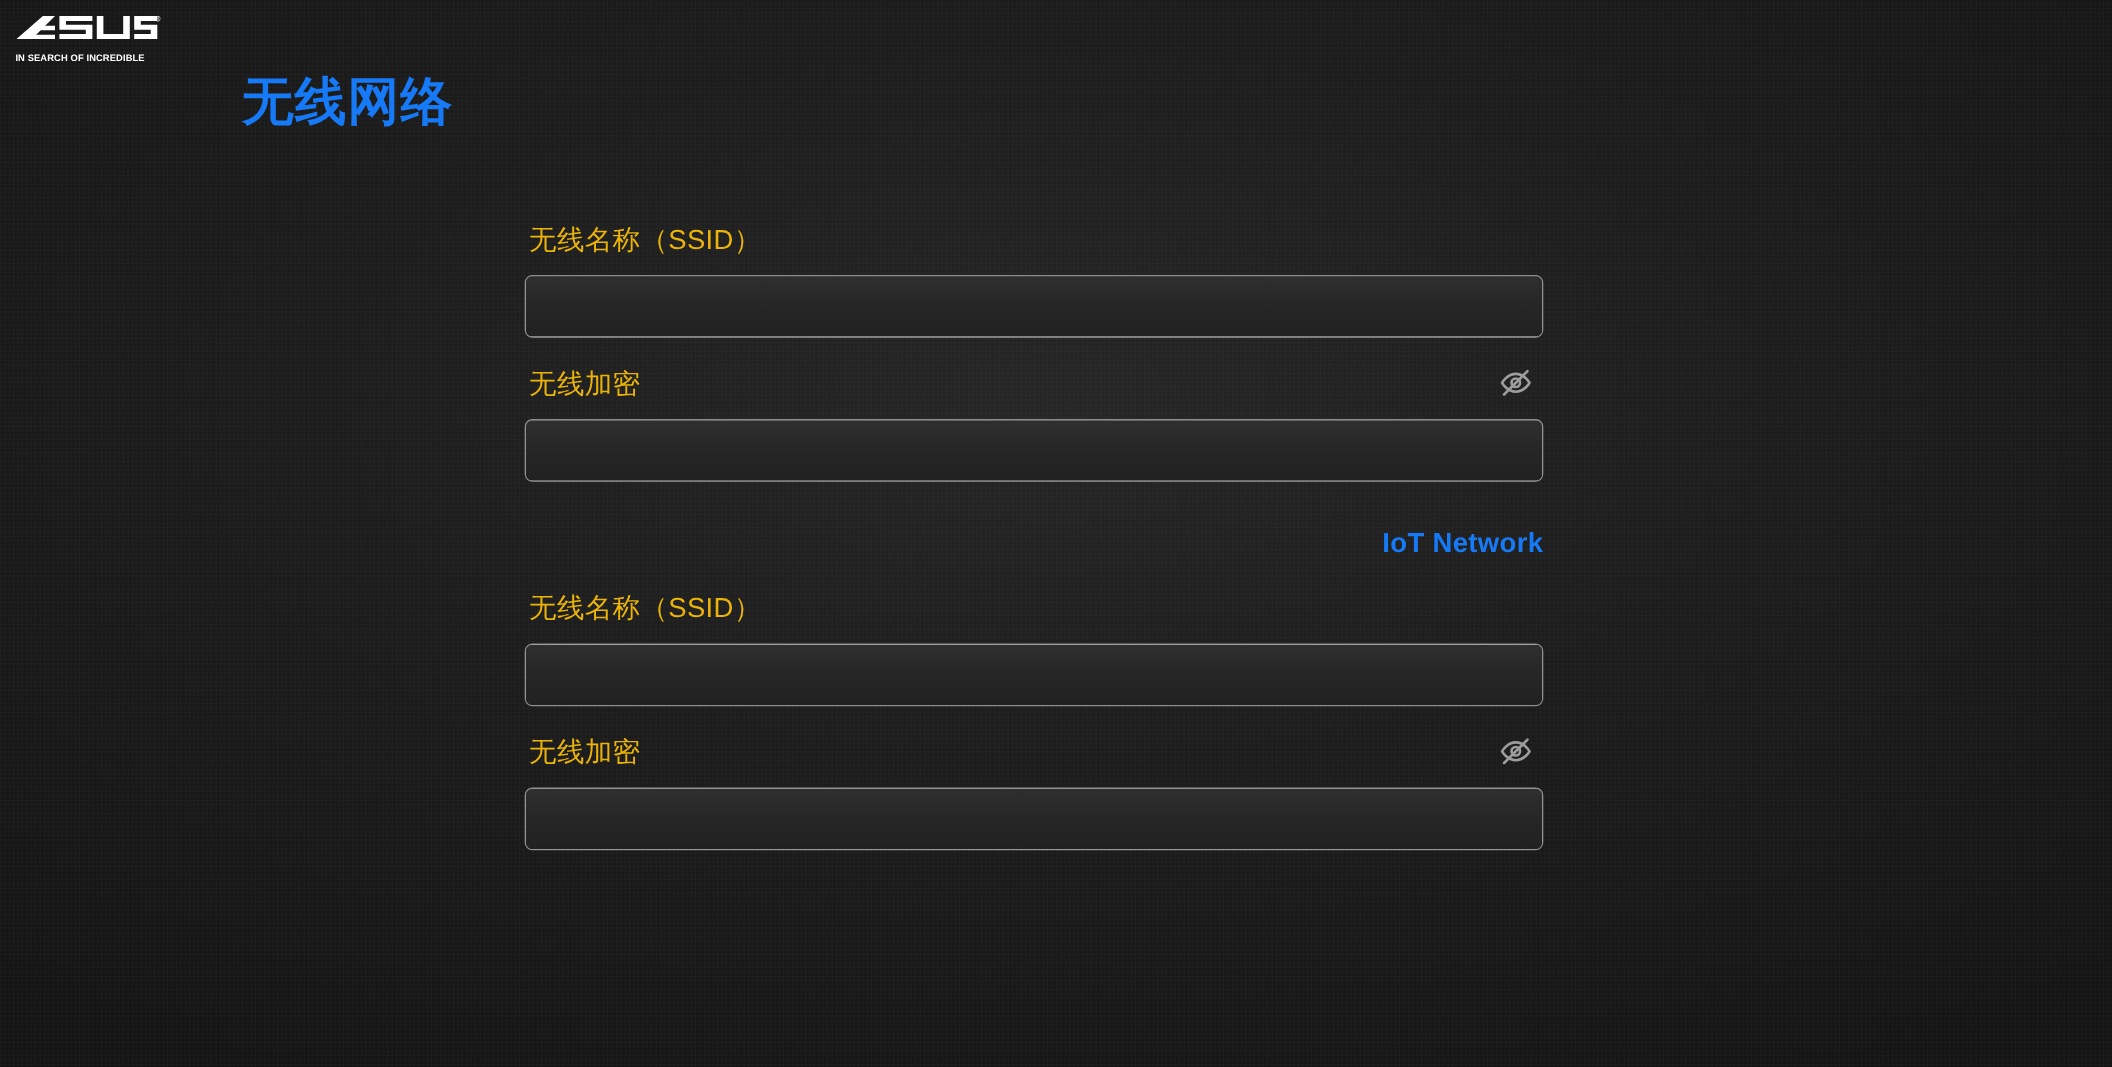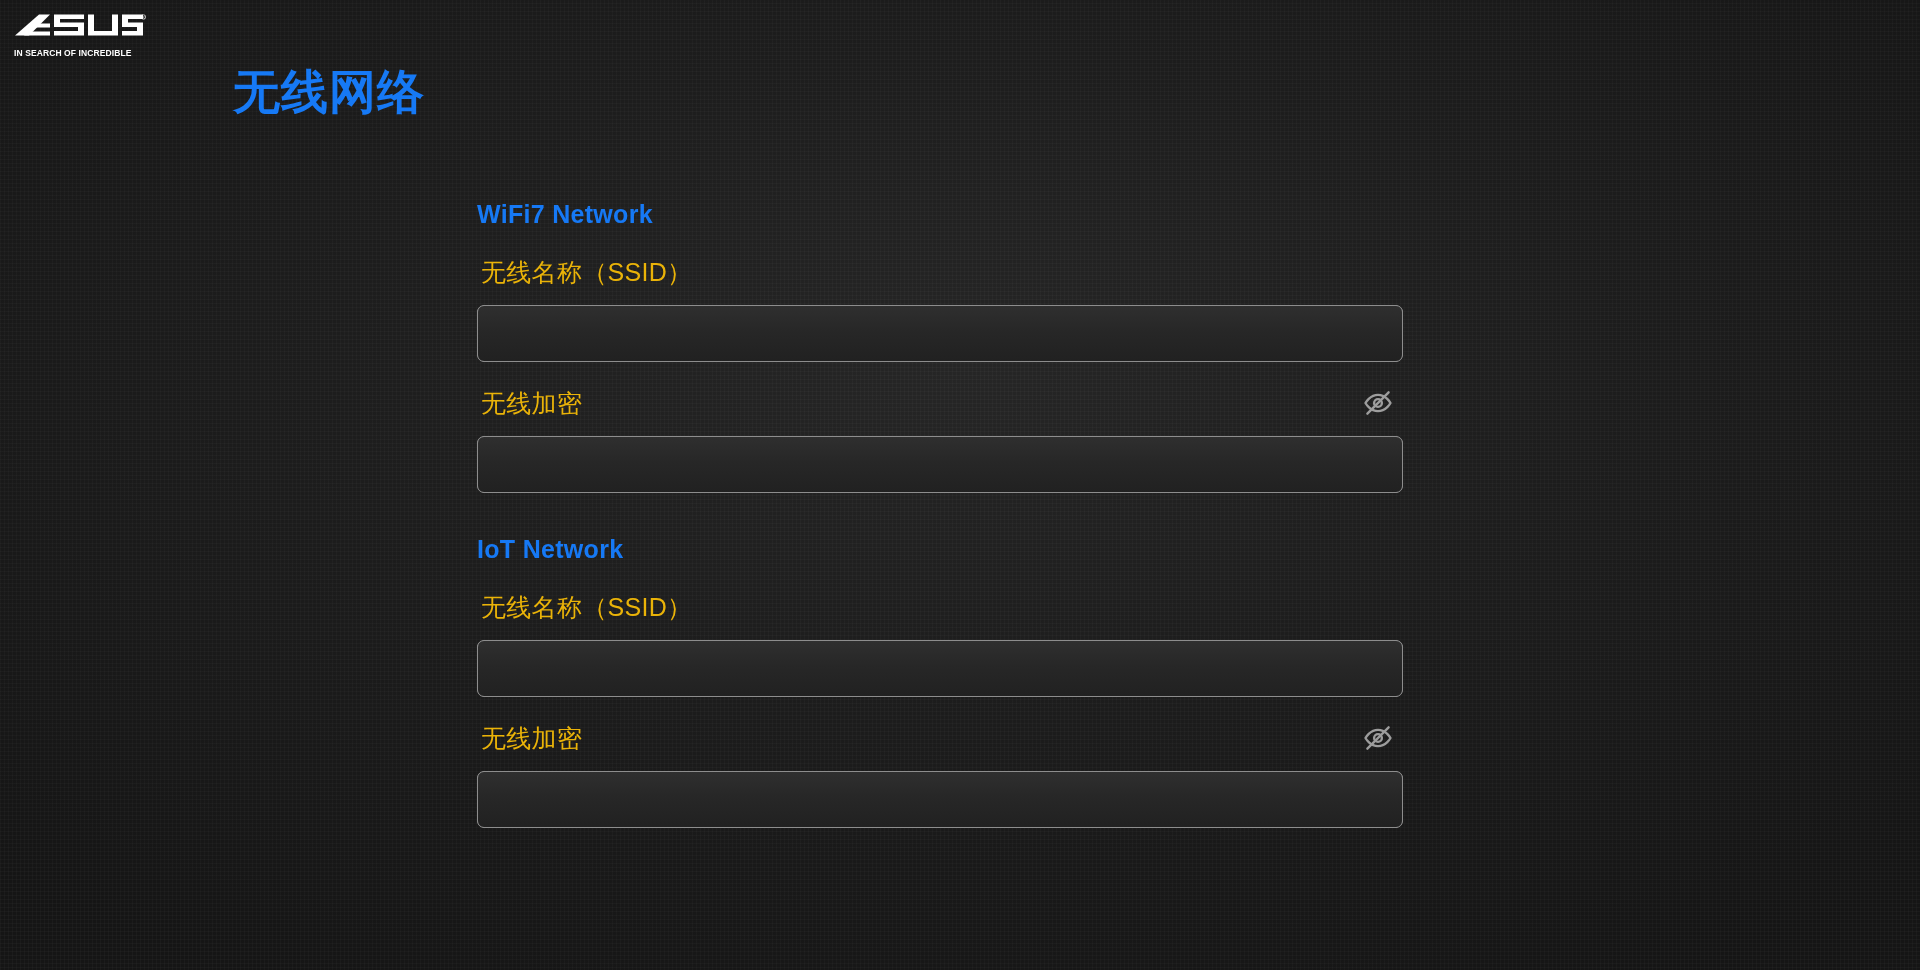--- a/index.html
+++ b/index.html
@@ -37,21 +37,21 @@
   .asus-tagline{
     display:block;
     margin-top:2px;
     width:132px;
     height:13px;
   }
 
   
   .header{
     position:absolute;
-    left:13px;
+    left:0;
     top:64px;
     width:1440px;
     display:flex;
     align-items:flex-start;
   }
   .title-col{
     width:440px;
     padding-right:28px;
     text-align:right;
     flex:0 0 440px;
@@ -92,21 +92,21 @@
   }
   .section{ margin-bottom:2px; }
 
   .section-heading{
     font-size:25px;
     font-weight:bold;
     color:#1679f5;
     letter-spacing:0.3px;
     margin-bottom:26px;
   }
-  .section-heading.iot{ margin-top:42px; }
+  .section-heading.iot{ margin-top:42px;text-align:right; }
 
   .field{ margin-bottom:24px; }
 
   .field-labelrow{
     display:flex;
     align-items:center;
     justify-content:space-between;
     padding:0 8px 0 4px;
     margin-bottom:16px;
     min-height:34px;
@@ -172,21 +172,20 @@
 
 <div class="header">
   <div class="title-col">
     <div class="page-title">无线网络</div>
   </div>
 </div>
 
 <div class="form-area">
 
   <div class="section">
-    <div class="section-heading">WiFi7 Network</div>
 
     <div class="field">
       <div class="field-labelrow">
         <span class="field-label">无线名称（SSID）</span>
       </div>
       <input class="text-input" type="text" placeholder="" style="">
     </div>
 
     <div class="field">
       <div class="field-labelrow">

